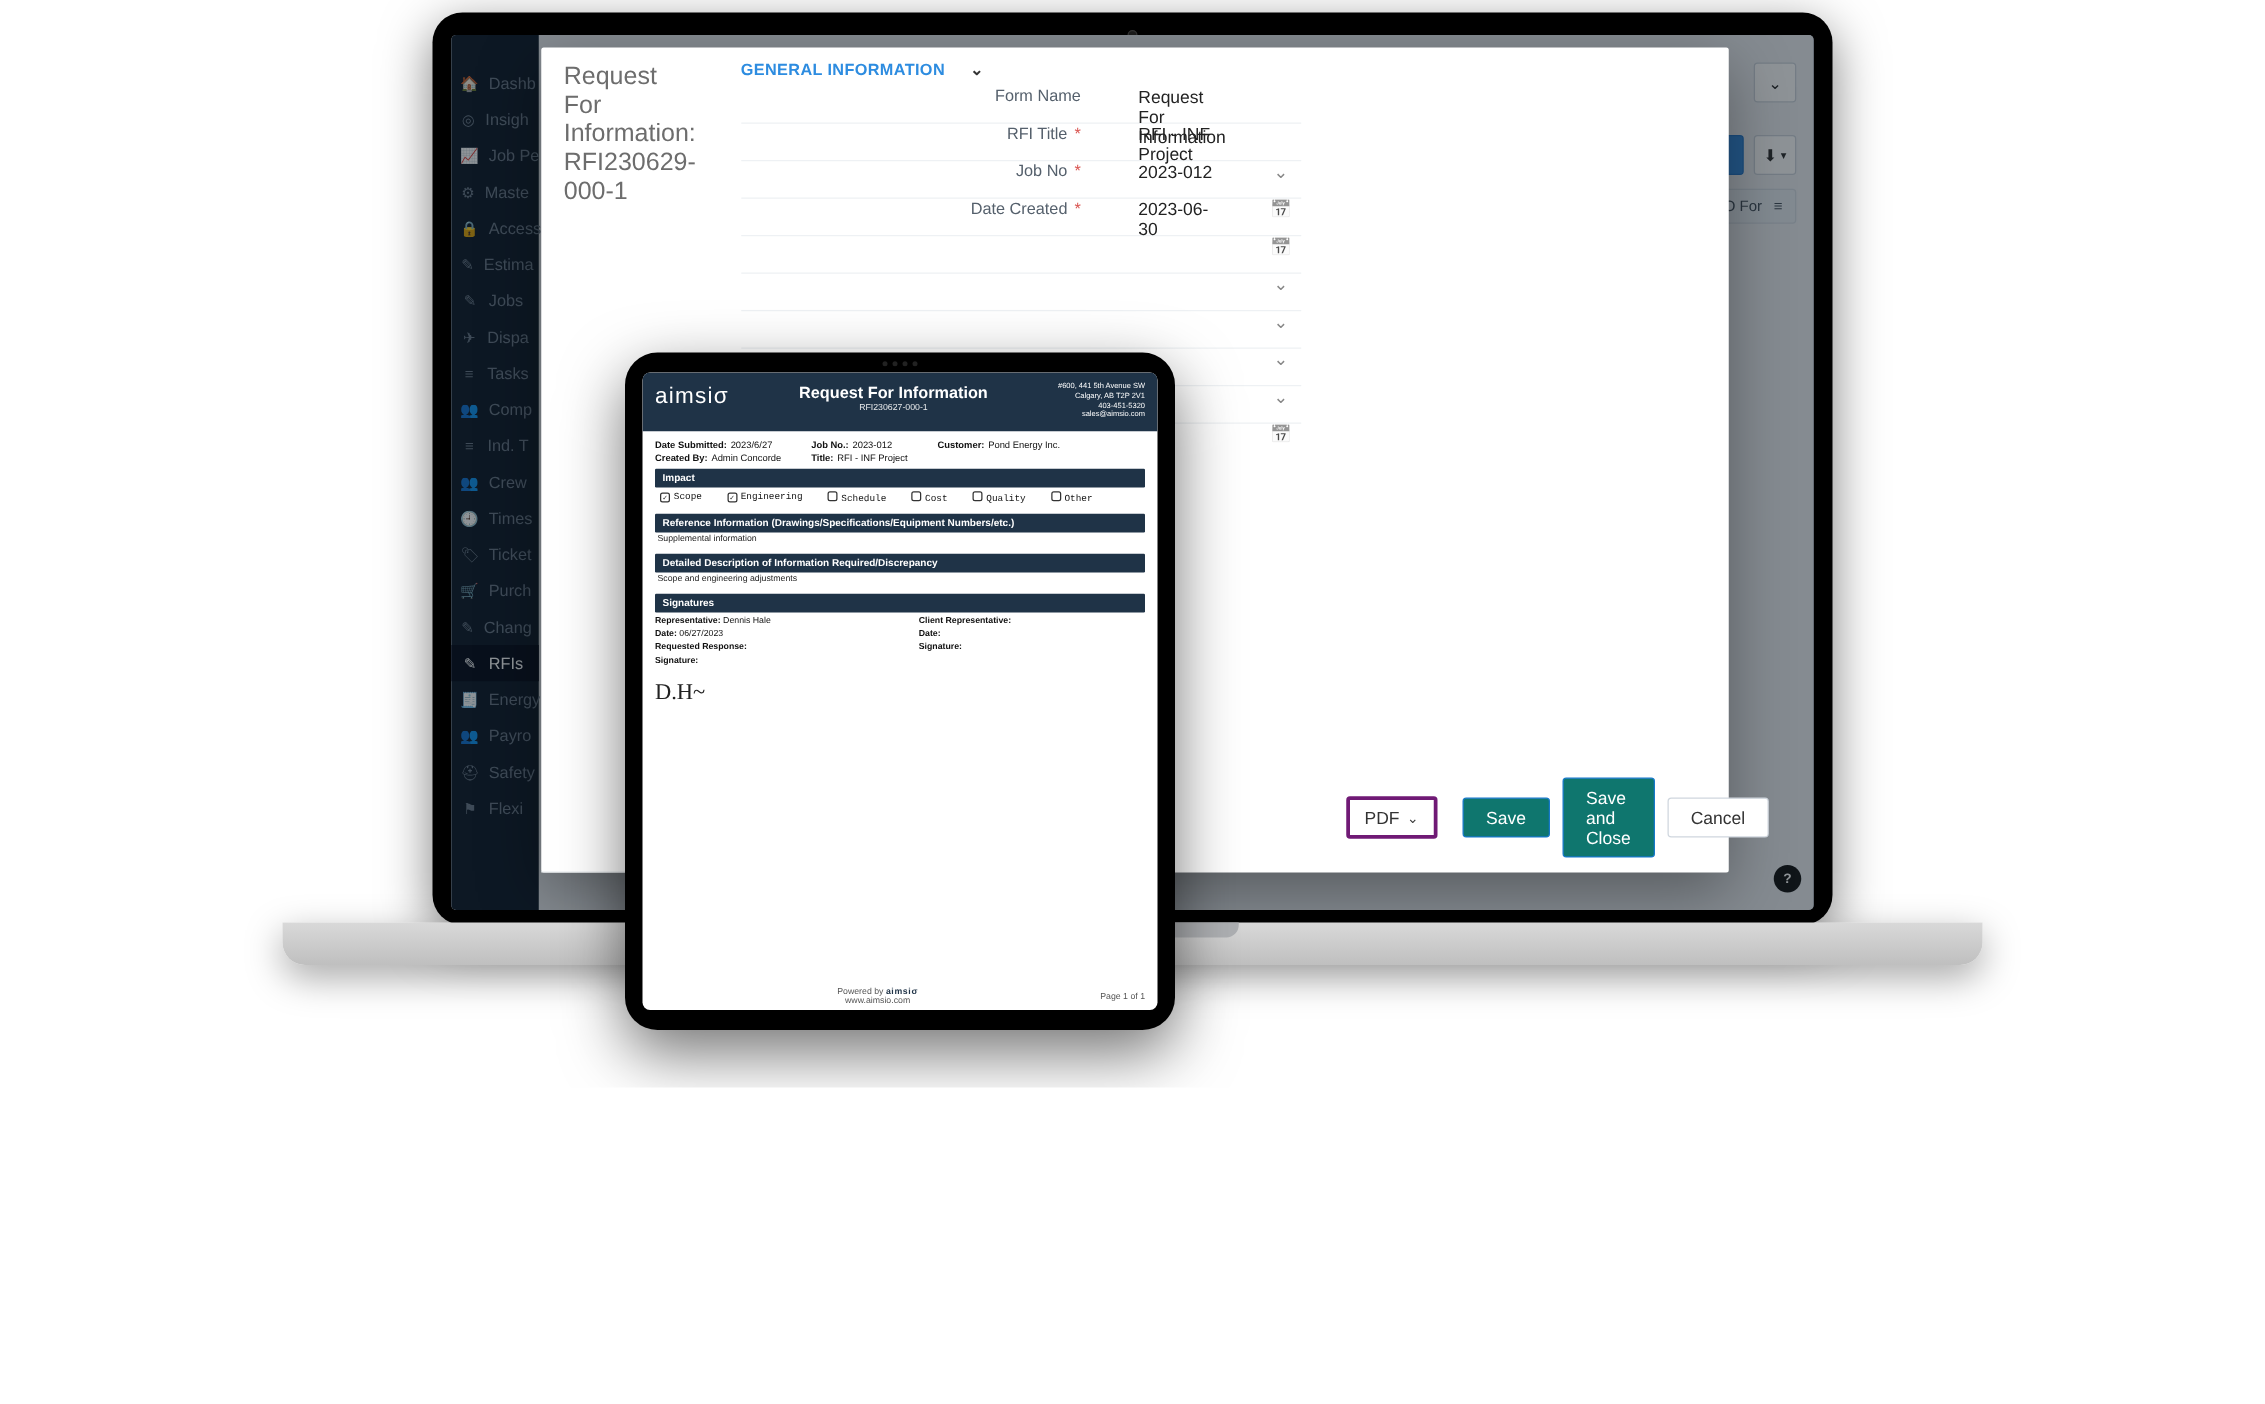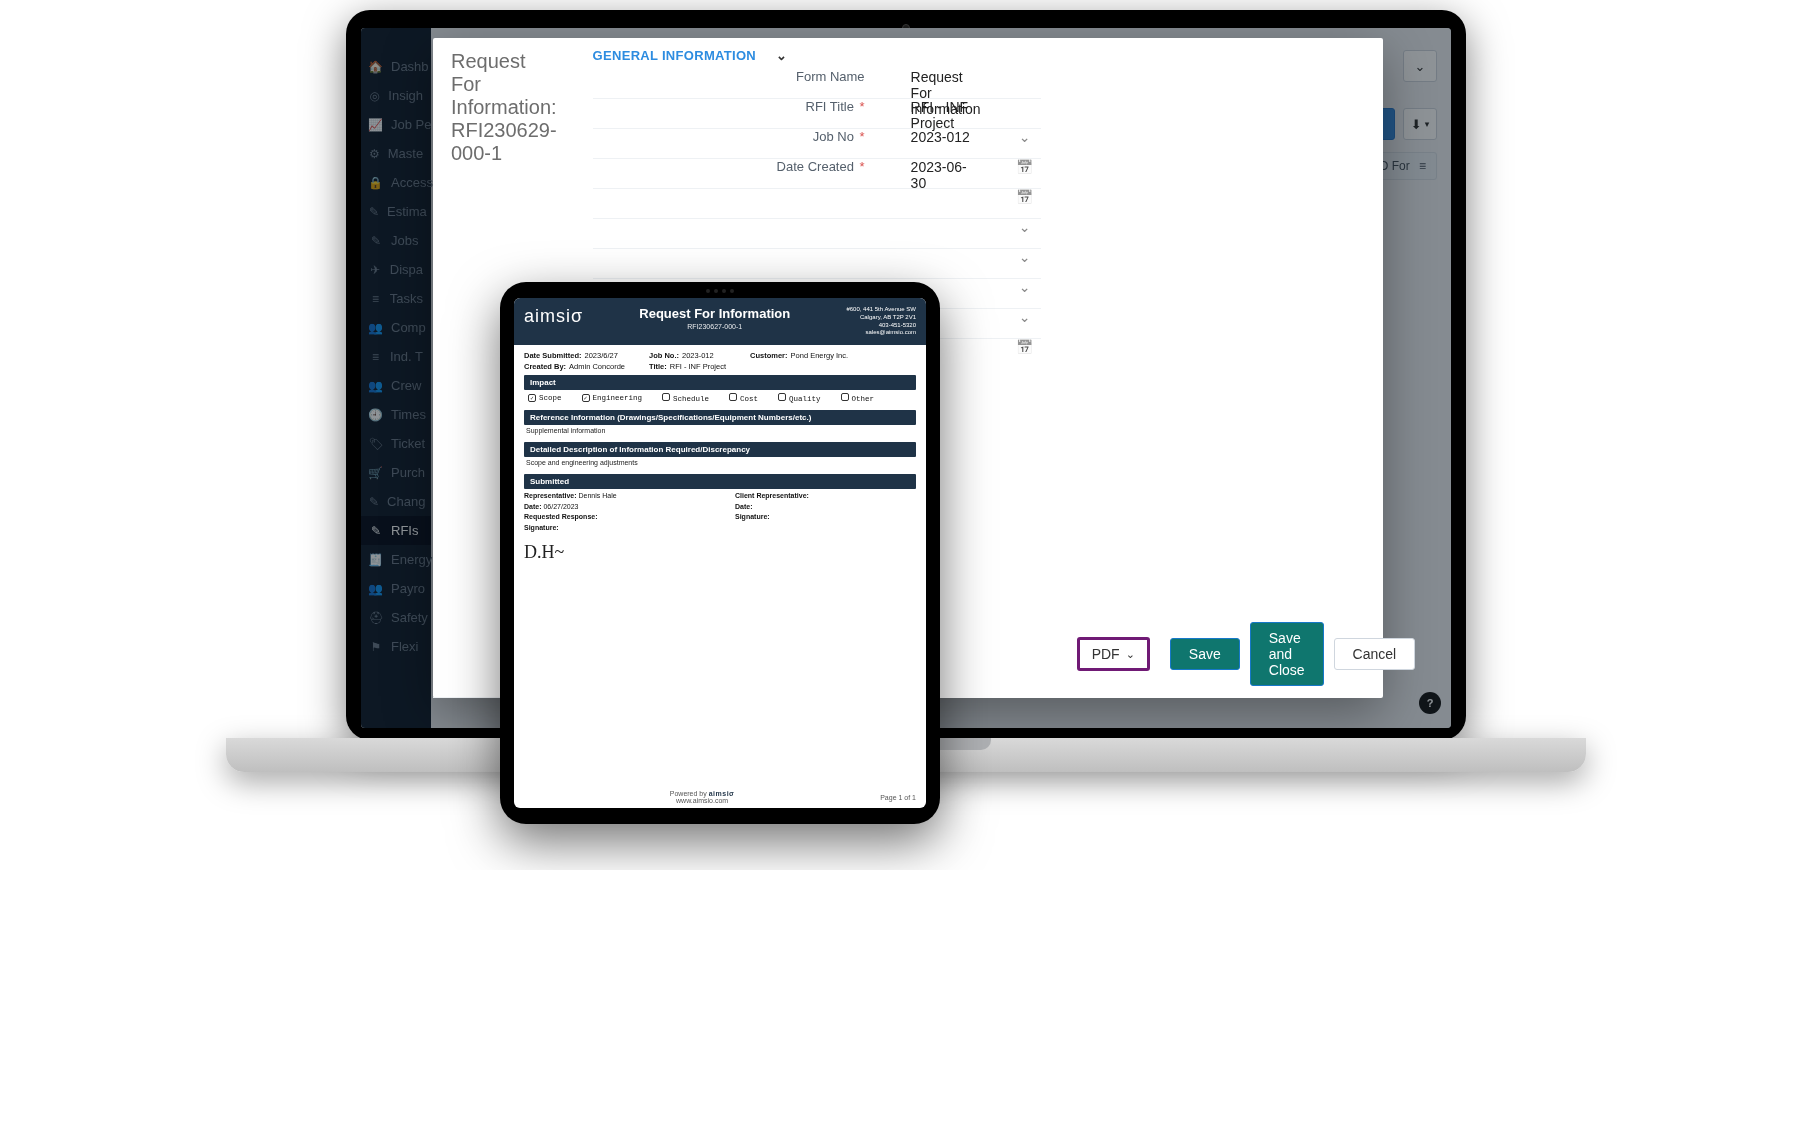--- a/index.html
+++ b/index.html
@@ -361,21 +361,21 @@
             <span><span class="cb"></span>Quality</span>
             <span><span class="cb"></span>Other</span>
           </div>
 
         <div class="bar">Reference Information (Drawings/Specifications/Equipment Numbers/etc.)</div>
         <div class="thin">Supplemental information</div>
 
         <div class="bar">Detailed Description of Information Required/Discrepancy</div>
         <div class="thin">Scope and engineering adjustments</div>
 
-        <div class="bar">Submitted</div>
+        <div class="bar">Signatures</div>
         <div class="sig-row">
           <div class="sig-col">
             <div><b>Representative:</b> <span>Dennis Hale</span></div>
             <div><b>Date:</b> <span>06/27/2023</span></div>
             <div><b>Requested Response:</b></div>
             <div><b>Signature:</b></div>
             <div class="scribble">D.H~</div>
           </div>
           <div class="sig-col">
             <div><b>Client Representative:</b></div>

